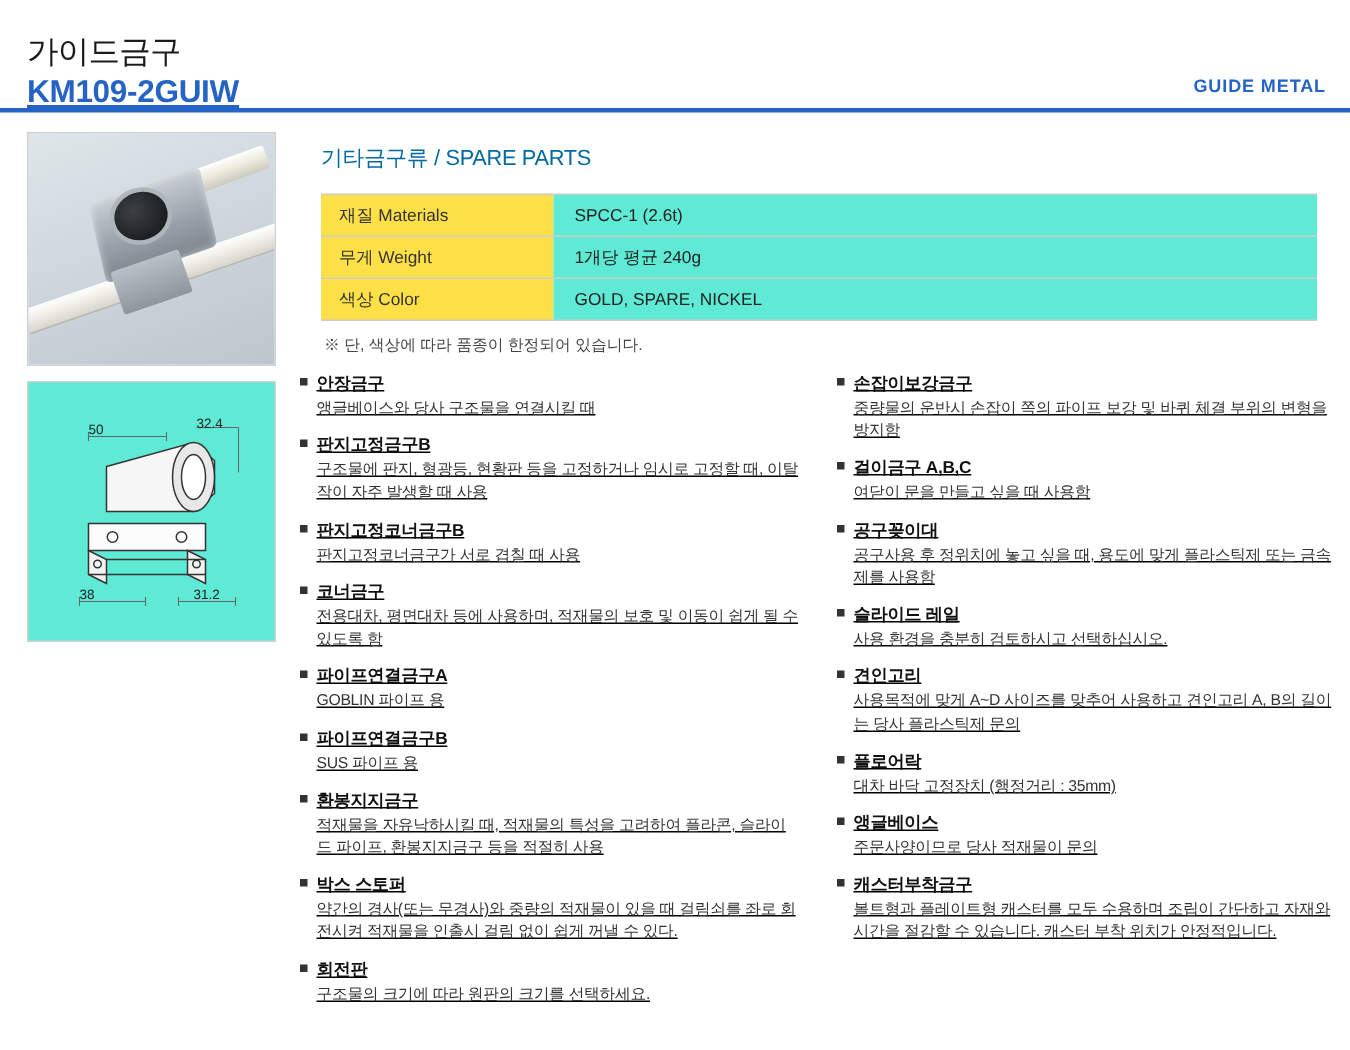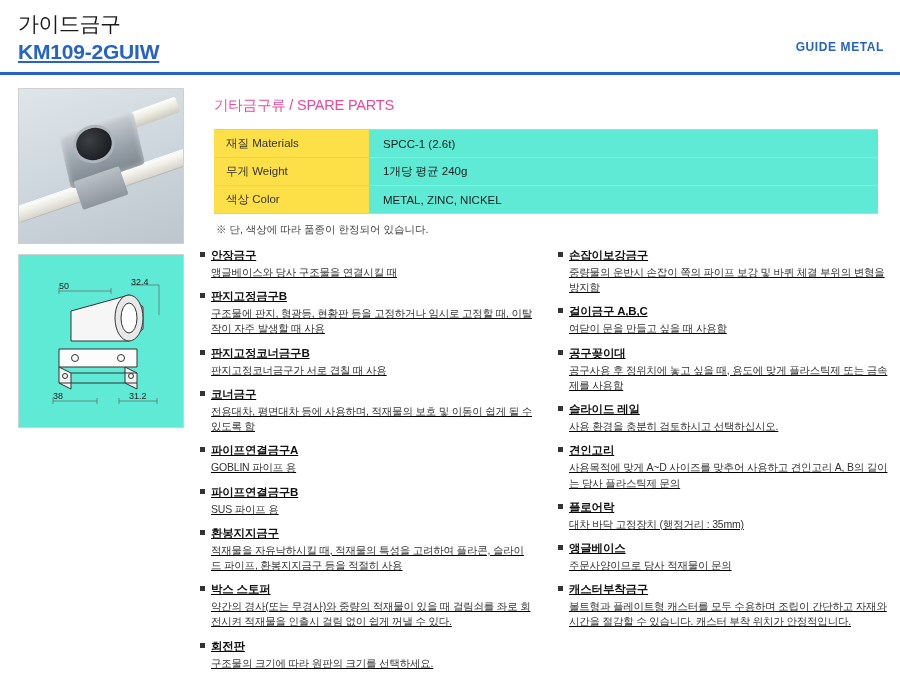--- a/index.html
+++ b/index.html
@@ -12,21 +12,21 @@
   }
   #page {
     position: relative;
     width: 900px; height: 700px;
     background: #ffffff;
   }
 
   
   .header {
     position: absolute;
-    left: 0; top: 2px;
+    left: 0; top: 12px;
     width: 900px; height: 72px;
     background: #ffffff;
   }
   .header-title {
     position: absolute;
     left: 18px; top: 8px;
     font-size: 21px;
     color: #1a1a1a;
     letter-spacing: -0.5px;
     font-weight: normal;
@@ -136,21 +136,21 @@
   .dl-bot-right { left: 110px; top: 136px; }
 
   
   .content {
     position: absolute;
     left: 200px; top: 88px;
     width: 684px;
   }
   .section-title {
     font-size: 14.5px;
-    color: #ec4899;
+    color: #0369a1;
     margin: 8px 0 14px 14px;
     letter-spacing: -0.2px;
   }
 
   table.spec {
     border-collapse: collapse;
     margin-left: 14px;
     width: 664px;
   }
   table.spec td {
@@ -279,21 +279,21 @@
         <tr>
           <td class="k">재질  Materials</td>
           <td class="v">SPCC-1 (2.6t)</td>
         </tr>
         <tr>
           <td class="k">무게  Weight</td>
           <td class="v">1개당 평균 240g</td>
         </tr>
         <tr>
           <td class="k">색상  Color</td>
-          <td class="v">METAL, ZINC, NICKEL</td>
+          <td class="v">GOLD, SPARE, NICKEL</td>
         </tr>
       </tbody>
     </table>
 
     <div class="note">※ 단, 색상에 따라 품종이 한정되어 있습니다.</div>
   </div>
 
   <div class="items">
     <div class="col">
       <div class="item">

